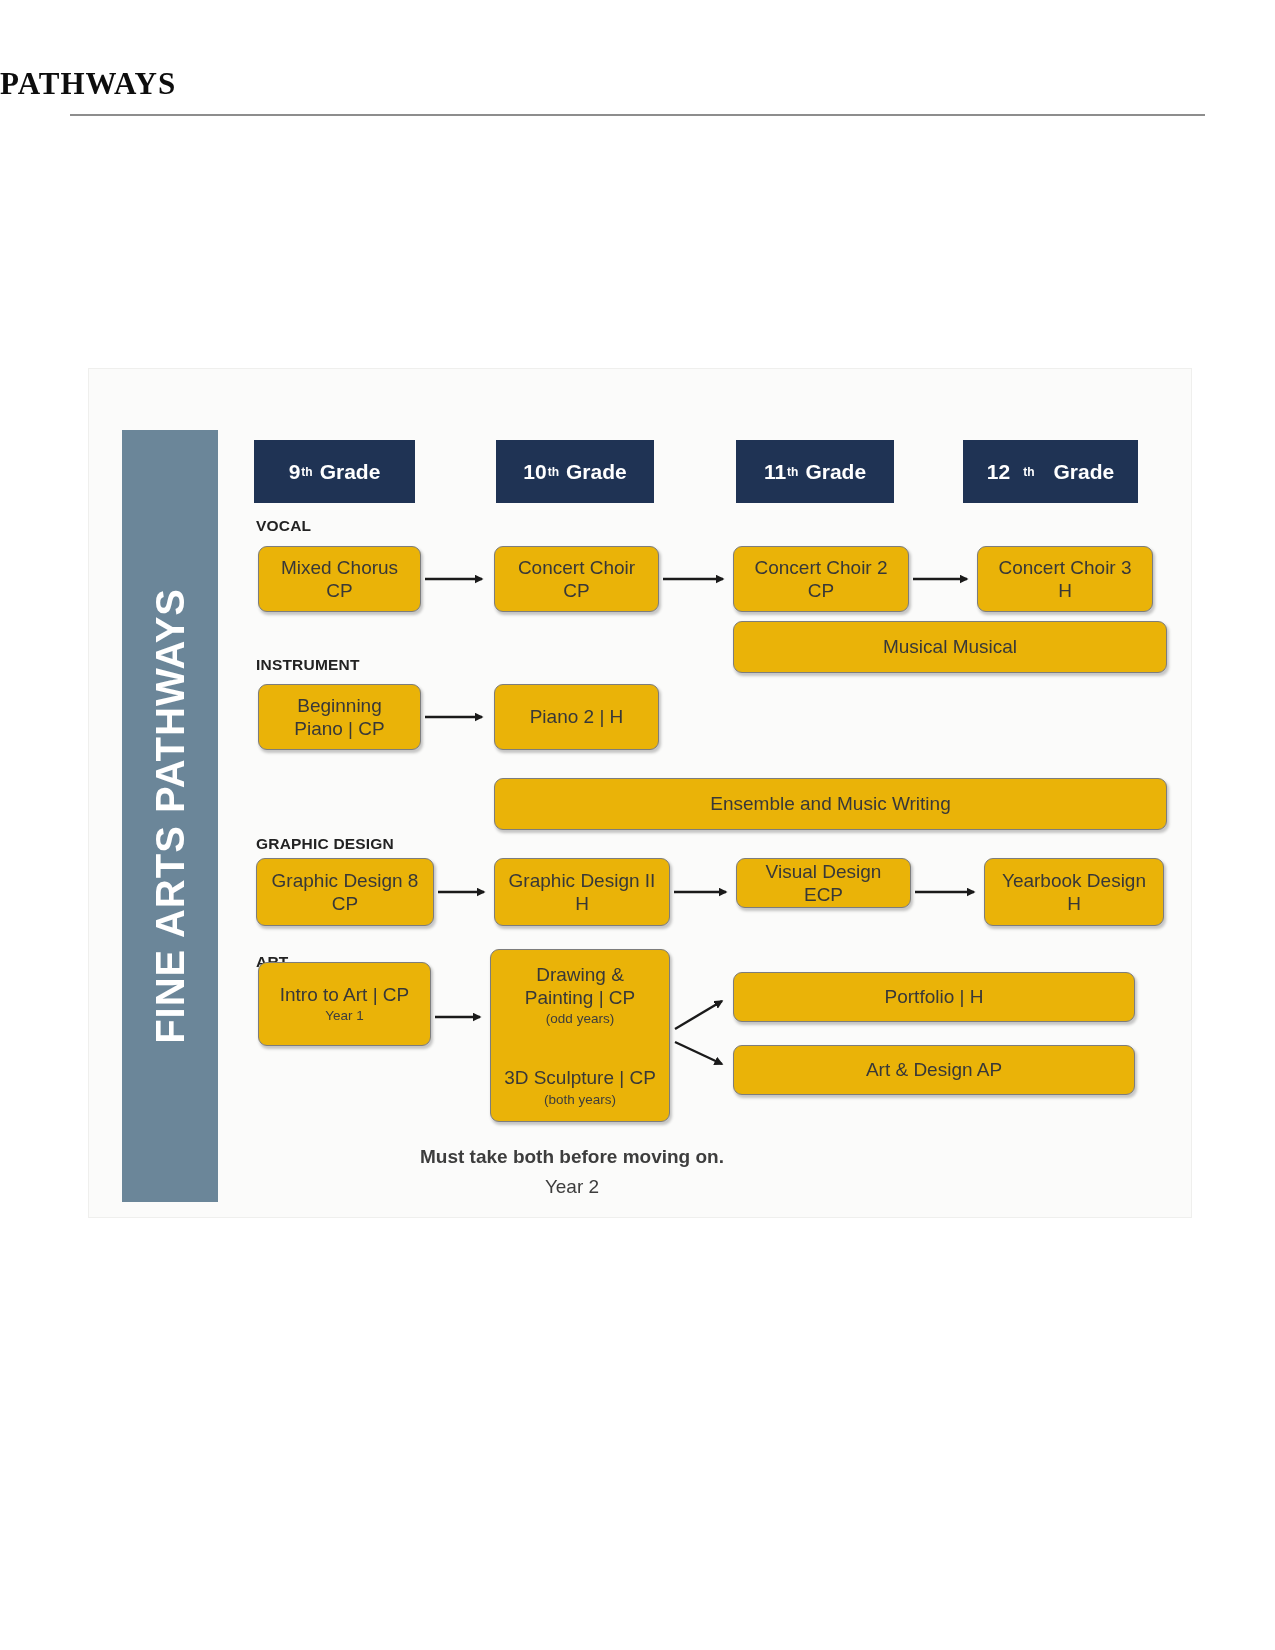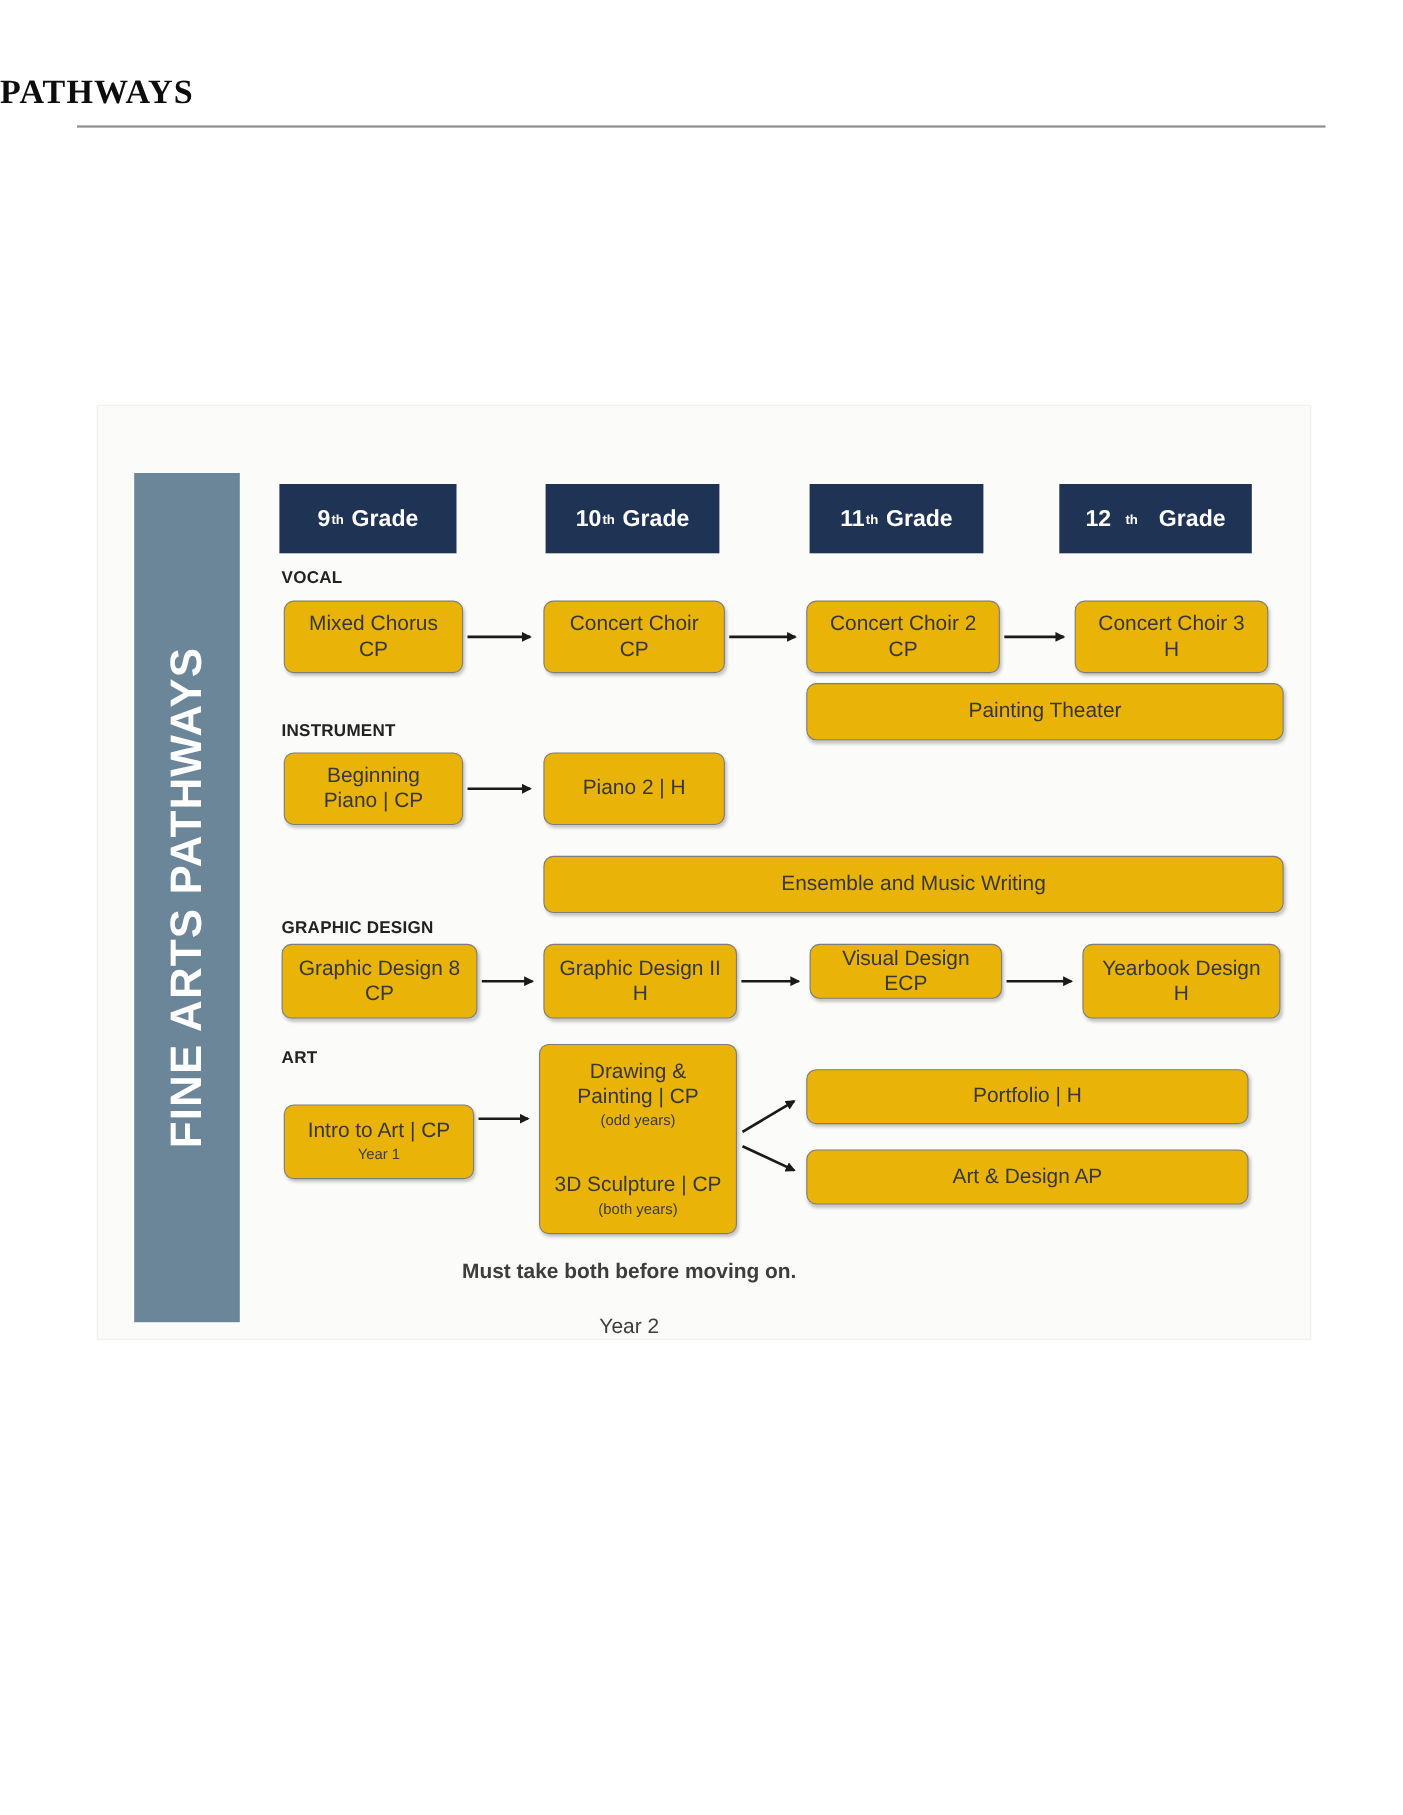--- a/index.html
+++ b/index.html
@@ -101,21 +101,21 @@
   <div class="cbox" style="left:733px;top:546px;width:176px;height:66px;">
     <div>Concert Choir 2</div>
     <div>CP</div>
   </div>
   <div class="cbox" style="left:977px;top:546px;width:176px;height:66px;">
     <div>Concert Choir 3</div>
     <div>H</div>
   </div>
 
   <div class="cbox" style="left:733px;top:621px;width:434px;height:52px;">
-    <div>Painting Theater</div>
+    <div>Musical Musical</div>
   </div>
 
   <div class="cbox" style="left:258px;top:684px;width:163px;height:66px;">
     <div>Beginning</div>
     <div>Piano | CP</div>
   </div>
   <div class="cbox" style="left:494px;top:684px;width:165px;height:66px;">
     <div>Piano 2 | H</div>
   </div>
 
@@ -133,21 +133,21 @@
   </div>
   <div class="cbox" style="left:736px;top:858px;width:175px;height:50px;">
     <div>Visual Design</div>
     <div>ECP</div>
   </div>
   <div class="cbox" style="left:984px;top:858px;width:180px;height:68px;">
     <div>Yearbook Design</div>
     <div>H</div>
   </div>
 
-  <div class="cbox" style="left:258px;top:1004px;width:173px;height:68px;">
+  <div class="cbox" style="left:258px;top:962px;width:173px;height:84px;">
     <div>Intro to Art | CP</div>
     <div class="note">Year 1</div>
   </div>
   <div class="cbox combo" style="left:490px;top:949px;width:180px;height:173px;">
     <div class="grp">
       <div>Drawing &amp;</div>
       <div>Painting | CP</div>
       <div class="note">(odd years)</div>
     </div>
     <div class="grp">
@@ -156,21 +156,21 @@
     </div>
   </div>
   <div class="cbox" style="left:733px;top:972px;width:402px;height:50px;">
     <div>Portfolio | H</div>
   </div>
   <div class="cbox" style="left:733px;top:1045px;width:402px;height:50px;">
     <div>Art &amp; Design AP</div>
   </div>
 
   <div class="caption" style="top:1146px;">Must take both before moving on.</div>
-  <div class="caption" style="top:1176px;font-weight:500;margin-top:20px;">Year 2</div>
+  <div class="caption" style="top:1176px;font-weight:500;">Year 2</div>
 
   <svg class="arrows" viewBox="0 0 1275 1650">
     <defs>
       <marker id="ah" markerWidth="10" markerHeight="9" refX="7.5" refY="4.5" orient="auto" markerUnits="userSpaceOnUse">
         <path d="M0,0 L9,4.5 L0,9 z" fill="#1a1a1a"></path>
       </marker>
     </defs>
     <g stroke="#1a1a1a" stroke-width="2.4" fill="none">
       <line x1="425" y1="579" x2="482" y2="579" marker-end="url(#ah)"></line>
       <line x1="663" y1="579" x2="723" y2="579" marker-end="url(#ah)"></line>

